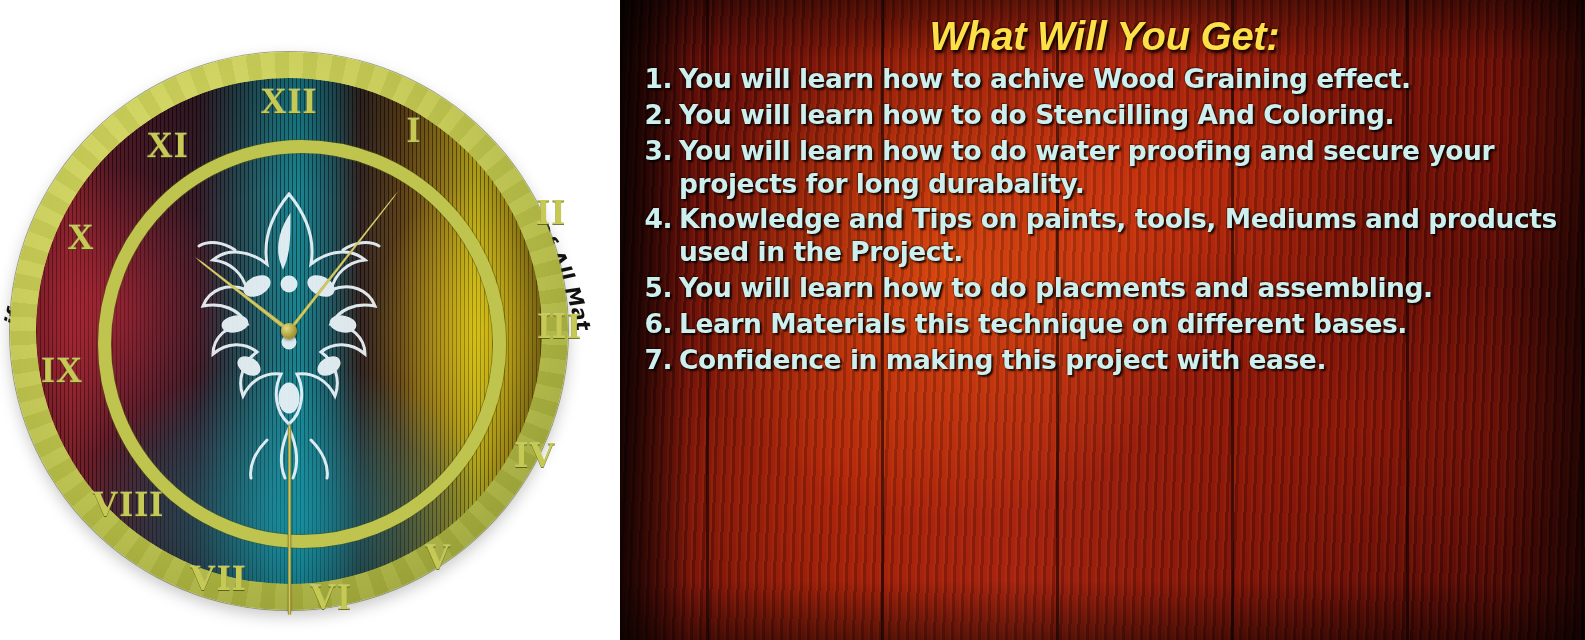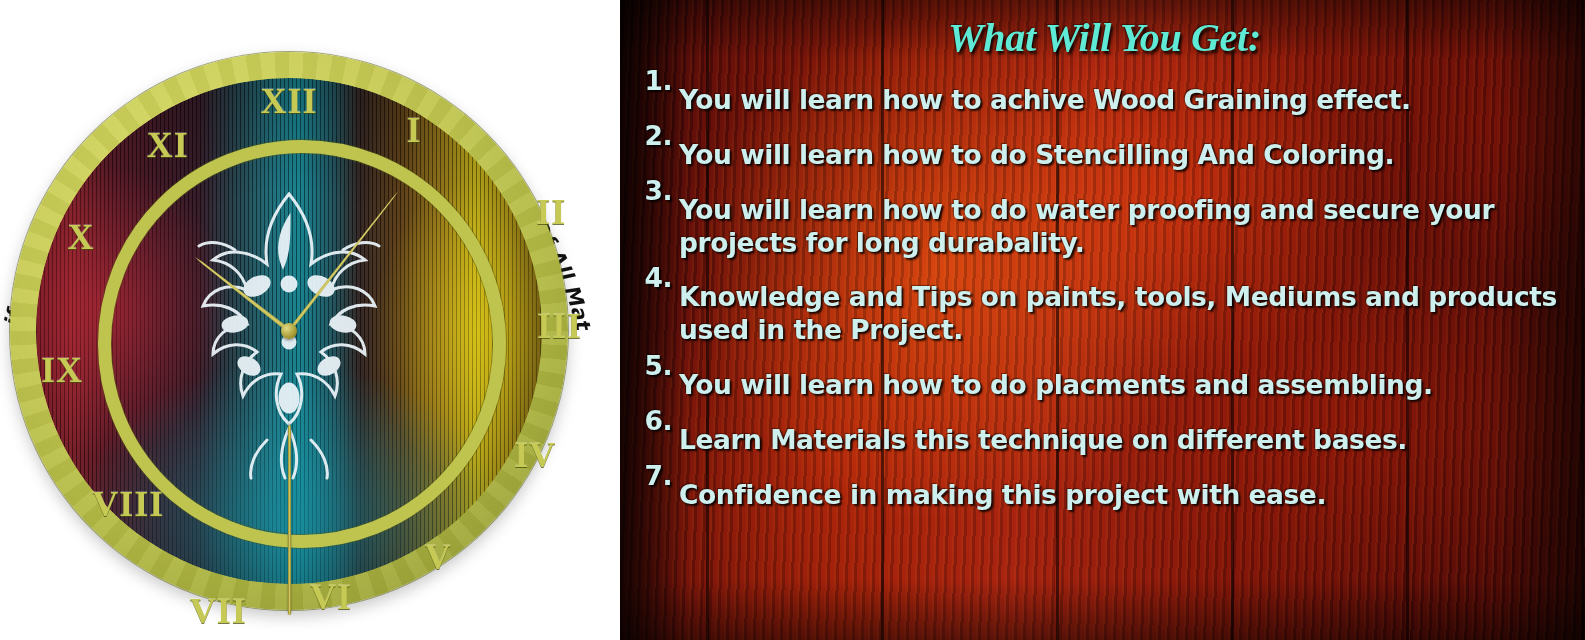--- a/index.html
+++ b/index.html
@@ -121,32 +121,32 @@
       linear-gradient(0deg, rgba(0,0,0,.45) 0px, rgba(0,0,0,0) 60px);}
 
   .content{position:relative;z-index:2;padding:8px 14px 0 18px;}
 
   .headline{margin:0;text-align:center;color:#f7f3ee;
      font-family:"DejaVu Sans",sans-serif;font-weight:700;font-size:38px;line-height:1.14;
      letter-spacing:-.4px;
      text-shadow:2px 3px 3px rgba(0,0,0,.85), -1px -1px 1px rgba(0,0,0,.5);}
   .headline .hl{display:block;}
 
-  .subhead{margin:6px 0 2px;text-align:center;color:#5eead4;
-     font-family:Liberation Serif, serif;font-style:italic;font-weight:700;font-size:40px;
+  .subhead{margin:6px 0 2px;text-align:center;color:#fde047;
+     font-family:Liberation Sans, sans-serif;font-style:italic;font-weight:700;font-size:40px;
      letter-spacing:-.3px;
      text-shadow:2px 3px 3px rgba(0,0,0,.85), -1px -1px 1px rgba(0,0,0,.45);}
 
   .benefit-list{list-style:none;margin:4px 0 0;padding:0;}
   .benefit{display:flex;align-items:flex-start;margin:0 0 3px;
      font-family:"DejaVu Sans",sans-serif;font-weight:700;font-size:26.5px;line-height:1.24;
      color:#cdf0ee;letter-spacing:-.45px;
      text-shadow:2px 2px 2px rgba(0,0,0,.85), -1px -1px 1px rgba(0,0,0,.45);}
   .benefit .num-lbl{flex:0 0 34px;text-align:right;padding-right:7px;}
-  .benefit .txt{flex:1 1 auto;margin-top:19px;}
+  .benefit .txt{flex:1 1 auto;}
 </style>
 </head>
 <body>
 
 <div class="banner">
 
   <div class="photo-pane">
     <div class="clock-wrap">
 
       <svg class="arc-text" viewBox="0 0 600 330">
@@ -167,21 +167,21 @@
 
         <div class="numerals">
 
           <span class="num" style="transform:rotate(0deg)   translate(-50%,-248px) rotate(0deg);">XII</span>
           <span class="num" style="transform:rotate(30deg)  translate(-50%,-248px) rotate(-30deg);">I</span>
           <span class="num" style="transform:rotate(60deg)  translate(-50%,-248px) rotate(-60deg);margin-left:40px;">II</span>
           <span class="num" style="transform:rotate(90deg)  translate(-50%,-248px) rotate(-90deg);">III</span>
           <span class="num" style="transform:rotate(120deg) translate(-50%,-248px) rotate(-120deg);">IV</span>
           <span class="num" style="transform:rotate(150deg) translate(-50%,-248px) rotate(-150deg);">V</span>
           <span class="num" style="transform:rotate(180deg) translate(-50%,-248px) rotate(-180deg);">VI</span>
-          <span class="num" style="transform:rotate(210deg) translate(-50%,-248px) rotate(-210deg);margin-top:33px;">VII</span>
+          <span class="num" style="transform:rotate(210deg) translate(-50%,-248px) rotate(-210deg);">VII</span>
           <span class="num" style="transform:rotate(240deg) translate(-50%,-248px) rotate(-240deg);">VIII</span>
           <span class="num" style="transform:rotate(270deg) translate(-50%,-248px) rotate(-270deg);">IX</span>
           <span class="num" style="transform:rotate(300deg) translate(-50%,-248px) rotate(-300deg);">X</span>
           <span class="num" style="transform:rotate(330deg) translate(-50%,-248px) rotate(-330deg);">XI</span>
         </div>
 
         <div class="inner-ring"></div>
 
         <svg class="stencil" viewBox="0 0 300 330">
           <g fill="#eaf3f8" stroke="#eaf3f8" stroke-width="3" stroke-linecap="round">

